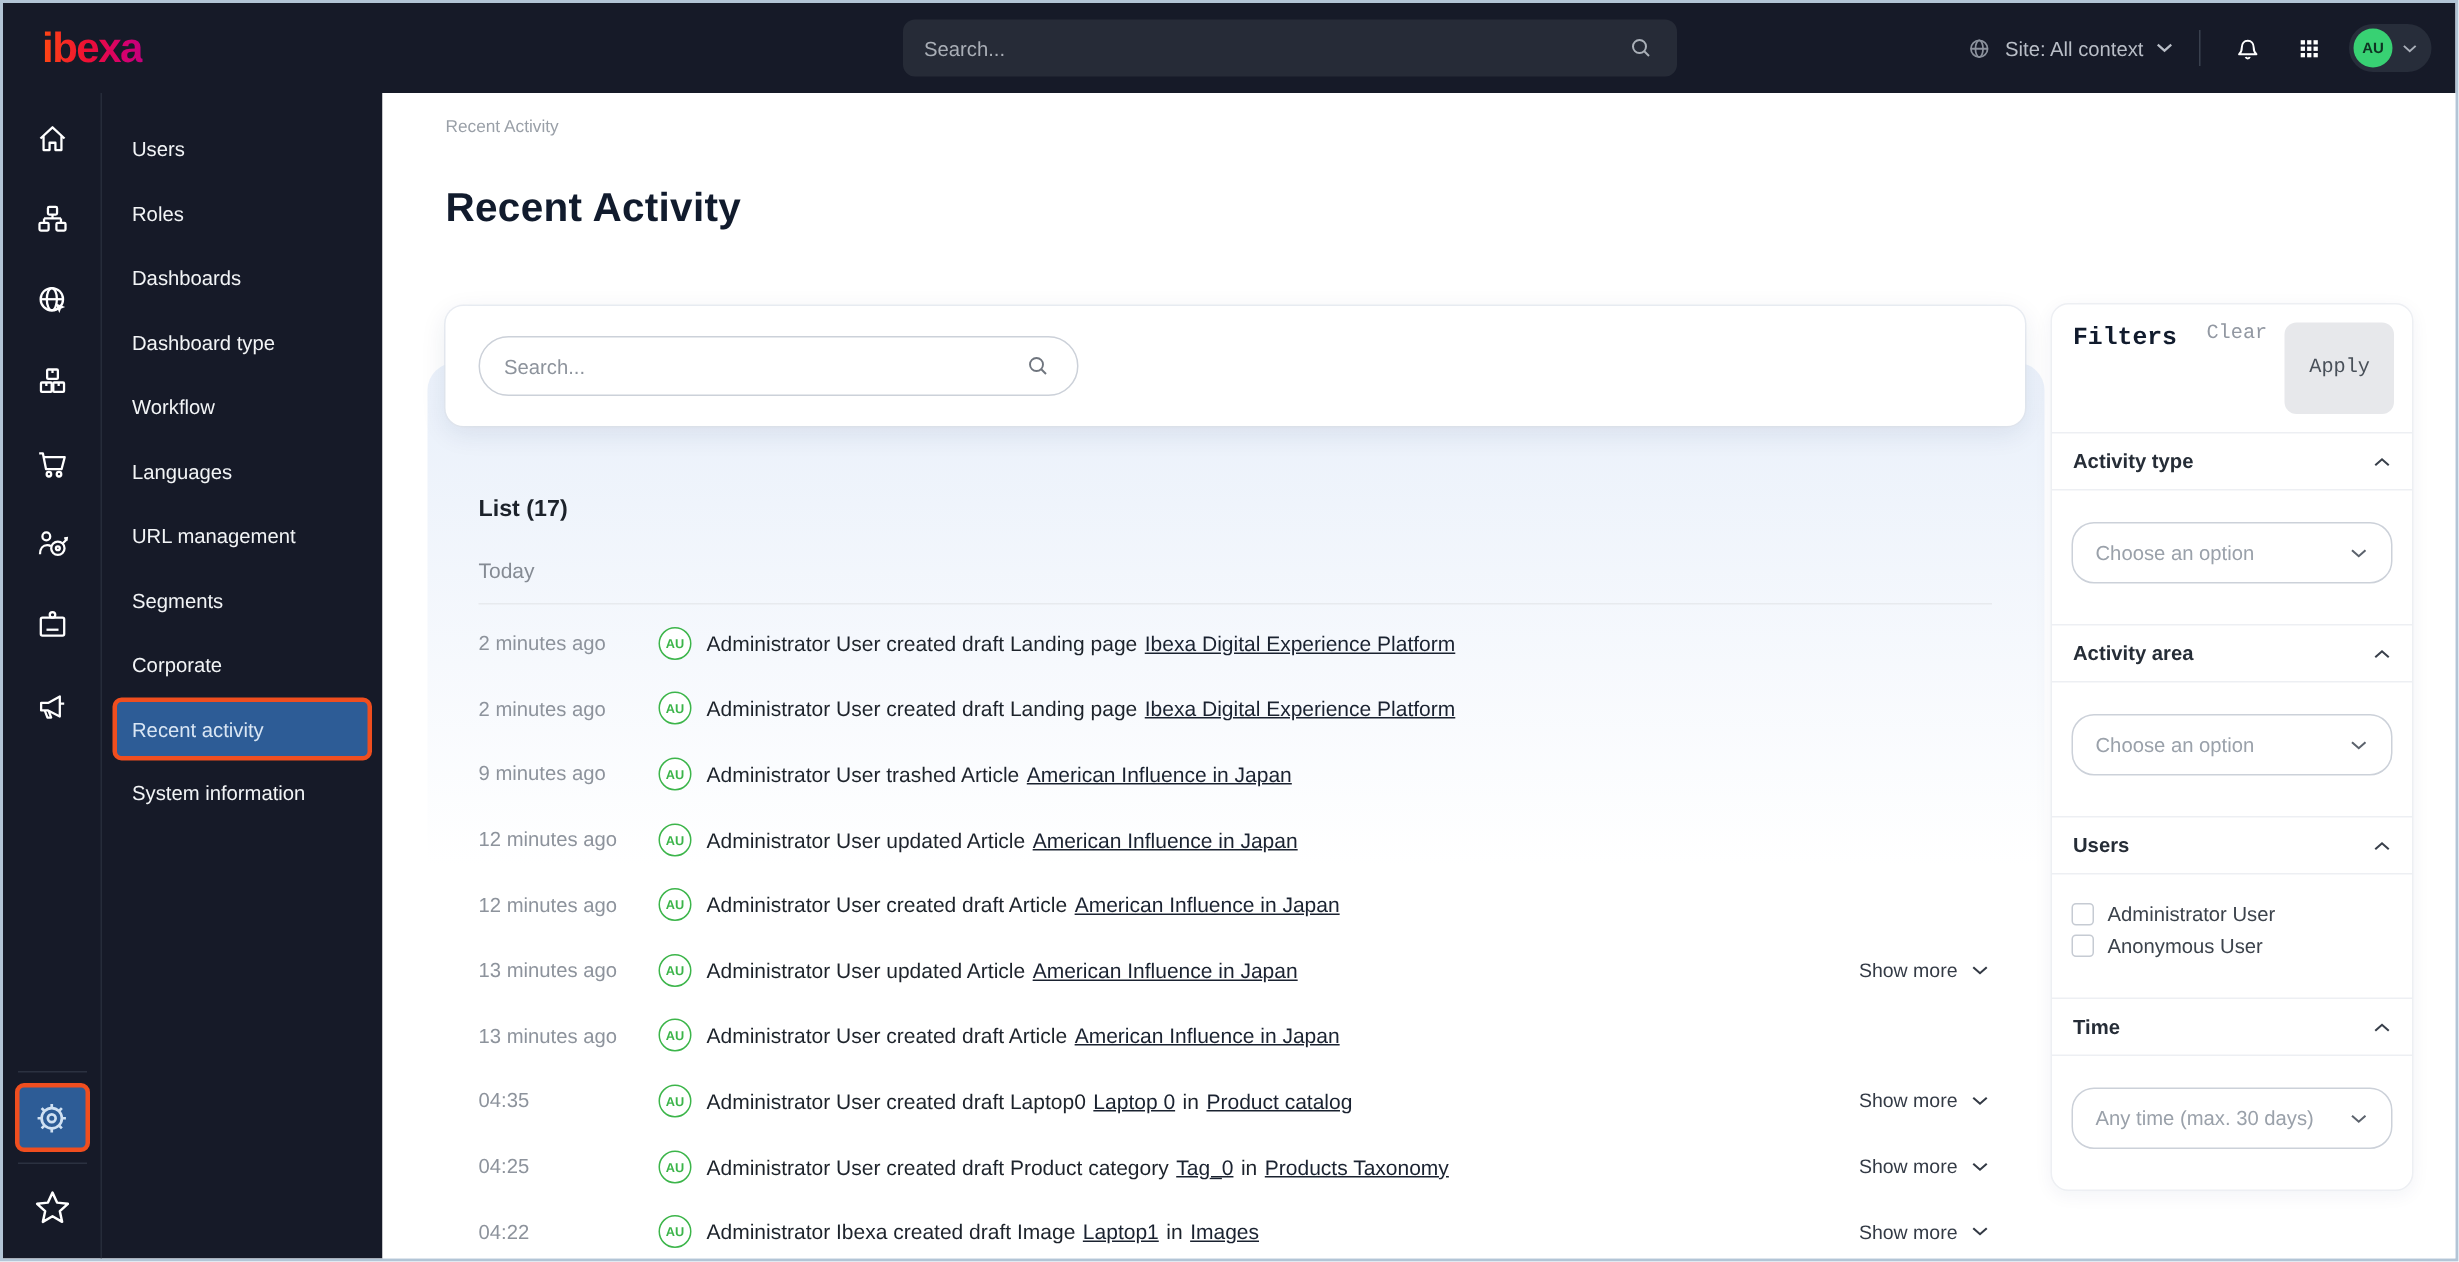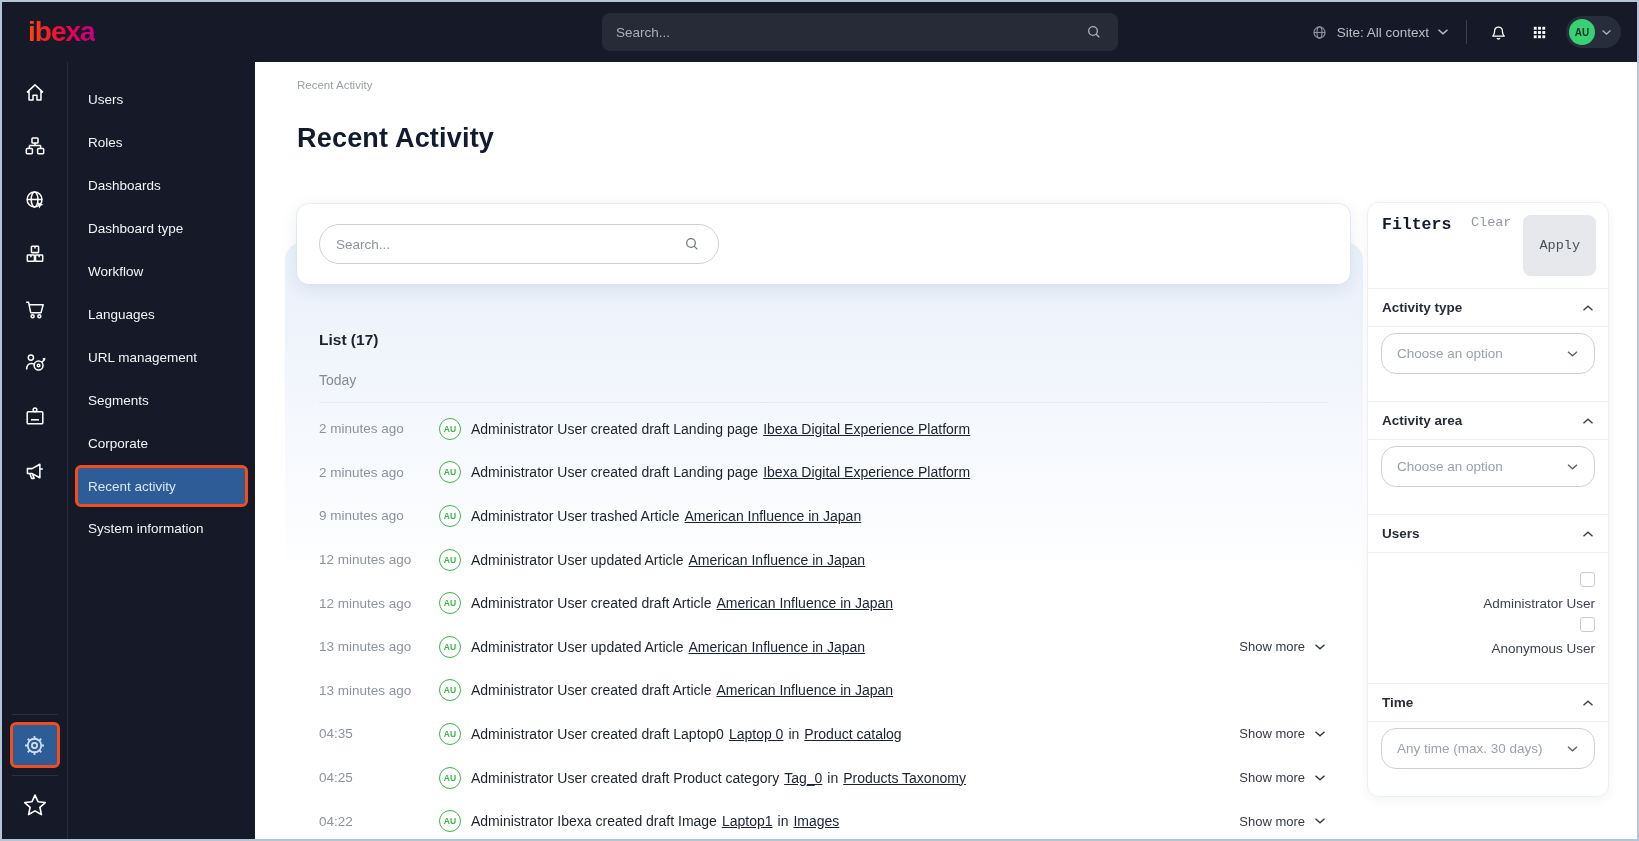--- a/index.html
+++ b/index.html
@@ -90,27 +90,27 @@
                    box-shadow:0 3px 12px rgba(25,45,90,.05); }
   .f-title-row { display:flex; align-items:flex-start; padding:12px 12px 12px 14px;font-family:Liberation Mono, monospace; }
   .f-title { flex:1; font-size:16.5px; font-weight:800; color:#111b2d; }
   .f-clear { background:none; border:none; font-family:inherit; color:#9298a2;
              font-size:13.5px; margin-right:12px; cursor:pointer; }
   .f-apply { background:#e7e8eb; border:none; border-radius:8px; padding:23px 16px;
              font-family:inherit; font-size:13.5px; color:#495059; cursor:pointer; }
   .f-section { border-top:1px solid #edeff3; }
   .f-sec-head { display:flex; justify-content:space-between; align-items:center;
                 padding:11px 14px; font-size:13.5px; font-weight:700; color:#262d37; cursor:pointer; }
-  .f-sec-body { border-top:1px solid #edeff3; padding:6px 13px 27px; }
+  .f-sec-body { border-top:1px solid #edeff3; padding:21px 13px 27px; }
   .f-sec-body.cbx { padding:16px 13px 24px; }
   .f-select { border:1px solid #ccd1d9; border-radius:15px; height:41px; display:flex;
               align-items:center; justify-content:space-between; padding:0 15px;
               color:#9aa1aa; font-size:13.5px; cursor:pointer; background:#fff; }
-  .f-check { display:flex; align-items:flex-end; gap:9px; font-size:13.5px; color:#3c434c;
-             padding:3px 0; cursor:pointer;flex-direction:column; }
+  .f-check { display:flex; align-items:center; gap:9px; font-size:13.5px; color:#3c434c;
+             padding:3px 0; cursor:pointer; }
   .f-box { width:15px; height:15px; border:1.2px solid #c6cbd3; border-radius:3px;
            background:#fff; flex-shrink:0; }
 
   svg.ic { display:block; }
 </style>
 </head>
 <body>
 
 <div class="app">
 

